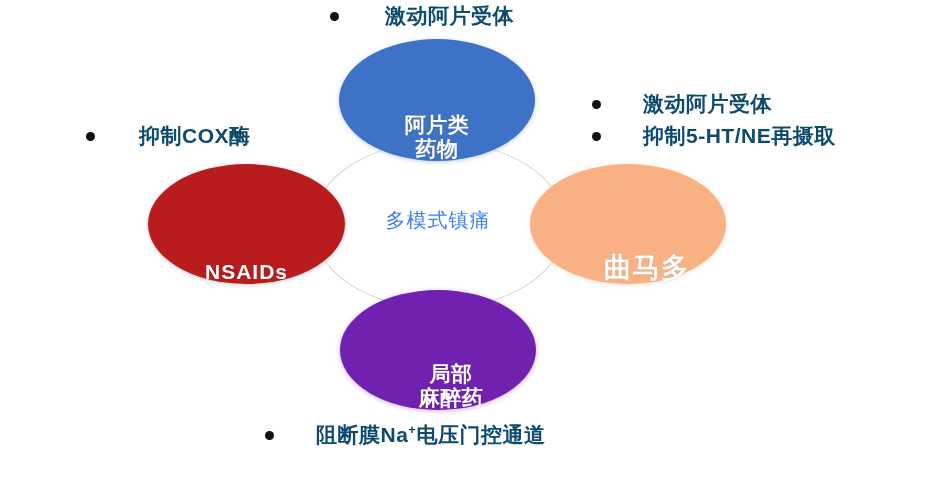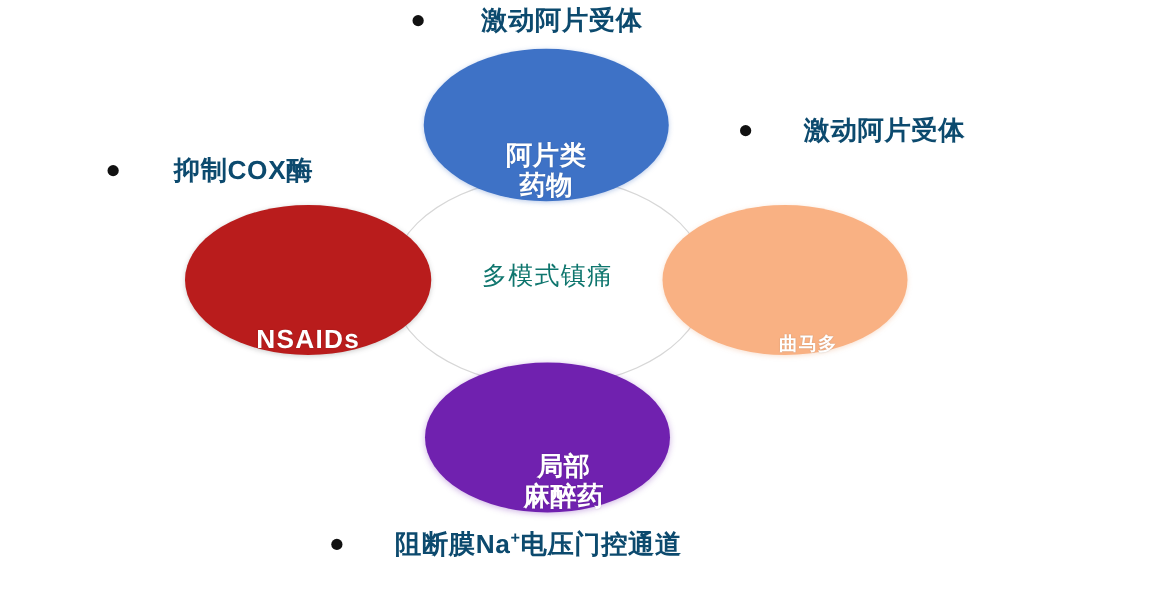--- a/index.html
+++ b/index.html
@@ -60,38 +60,38 @@
     box-shadow: 0 1px 4px rgba(90,90,90,0.30);
   }
   .node-nsaids .node-label { font-size: 21px; letter-spacing: 1px; }
 
   .node-tramadol {
     left: 530px; top: 164px;
     width: 196px; height: 120px;
     background: #F9B183;
     box-shadow: 0 1px 4px rgba(235,165,120,0.35);
   }
-  .node-tramadol .node-label { font-size: 15px; margin-left: 37px; }
+  .node-tramadol .node-label { font-size: 28px; margin-left: 37px; }
 
   .node-local {
     left: 340px; top: 290px;
     width: 196px; height: 120px;
     background: #7021AF;
     box-shadow: 0 1px 5px rgba(110,30,175,0.35);
   }
   .node-local .node-label { font-size: 21px; margin-left: 26px; }
 
   
   .center-caption {
     position: absolute;
     left: 345px; top: 207px;
     width: 186px;
     text-align: center;
     font-size: 20px;
-    color: #0f766e;
+    color: #3b82f6;
     font-weight: 500;
     letter-spacing: 1px;
   }
 
   
   .annot {
     position: absolute;
     color: #2a2a2a;
   }
   .bullet-row {
@@ -161,20 +161,24 @@
       <span class="bullet-dot"></span>
       <span class="bullet-text">激动阿片受体</span>
     </div>
   </div>
 
   <div class="annot annot-right">
     <div class="bullet-row">
       <span class="bullet-dot"></span>
       <span class="bullet-text">激动阿片受体</span>
     </div>
+    <div class="bullet-row">
+      <span class="bullet-dot"></span>
+      <span class="bullet-text">抑制5-HT/NE再摄取</span>
+    </div>
   </div>
 
   <div class="annot annot-bottom">
     <div class="bullet-row">
       <span class="bullet-dot"></span>
       <span class="bullet-text">
         <span>阻断膜Na</span><span class="sup">+</span><span>电压门控通道</span>
       </span>
     </div>
   </div>

